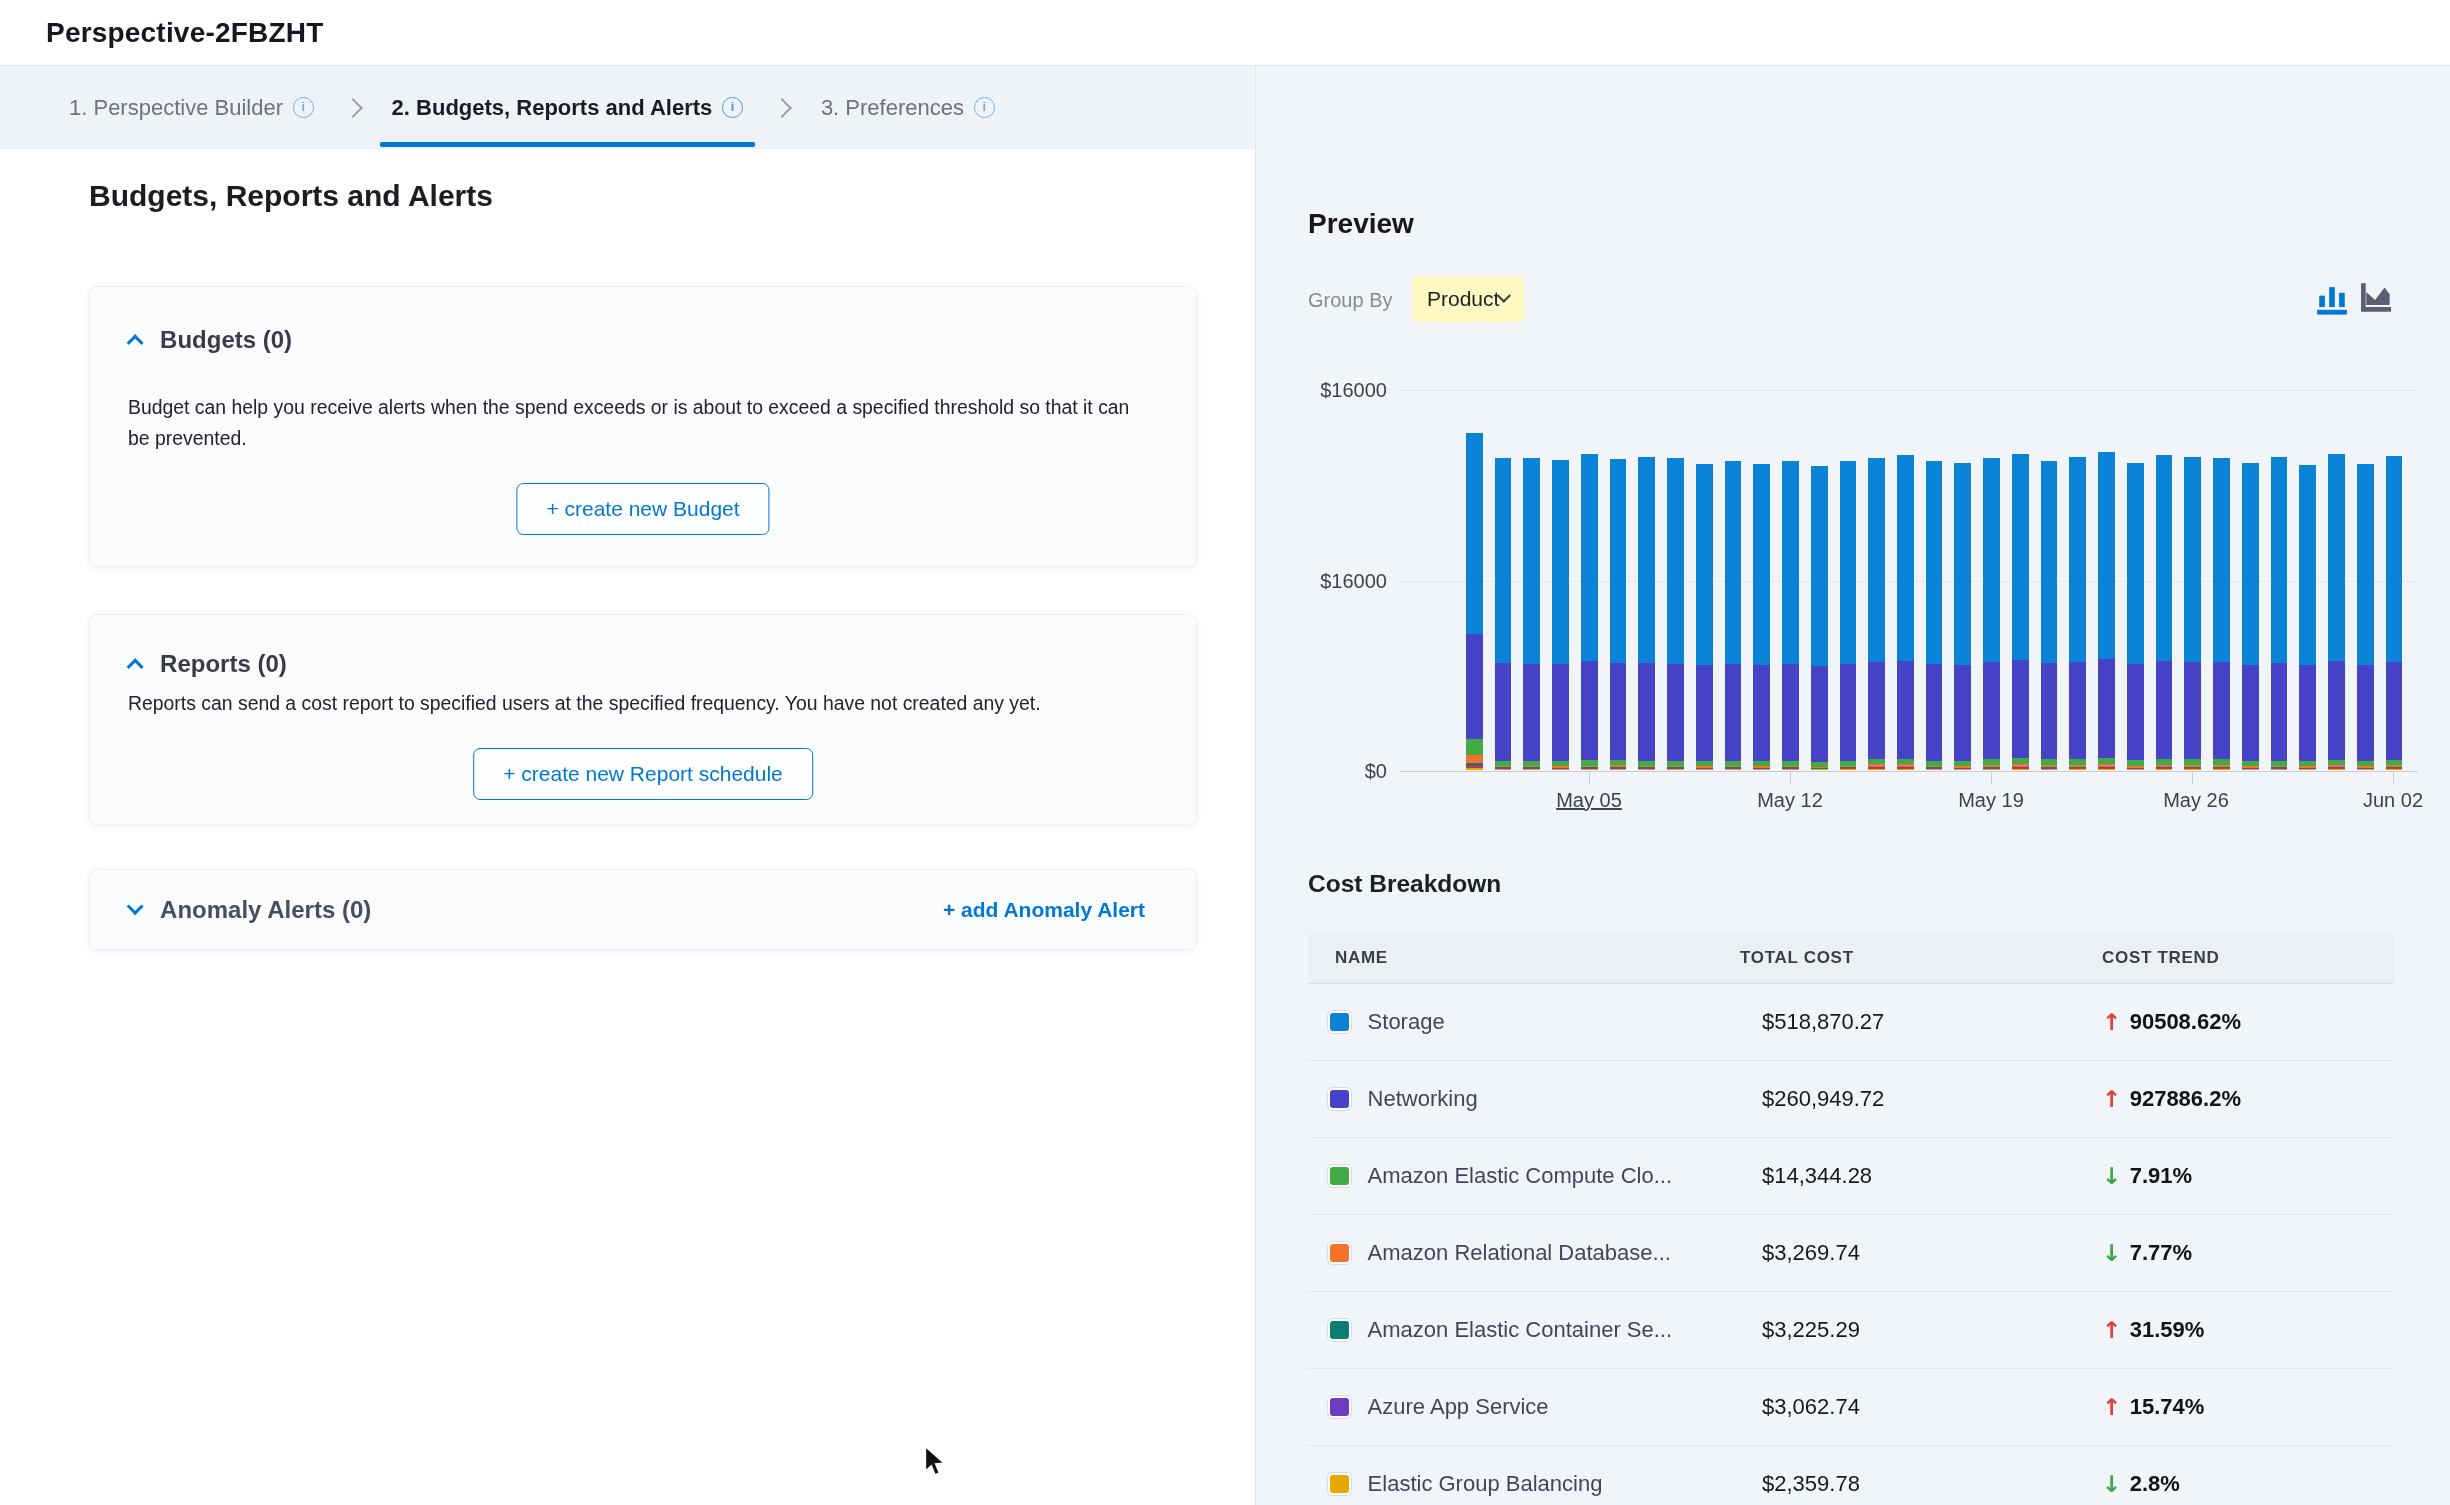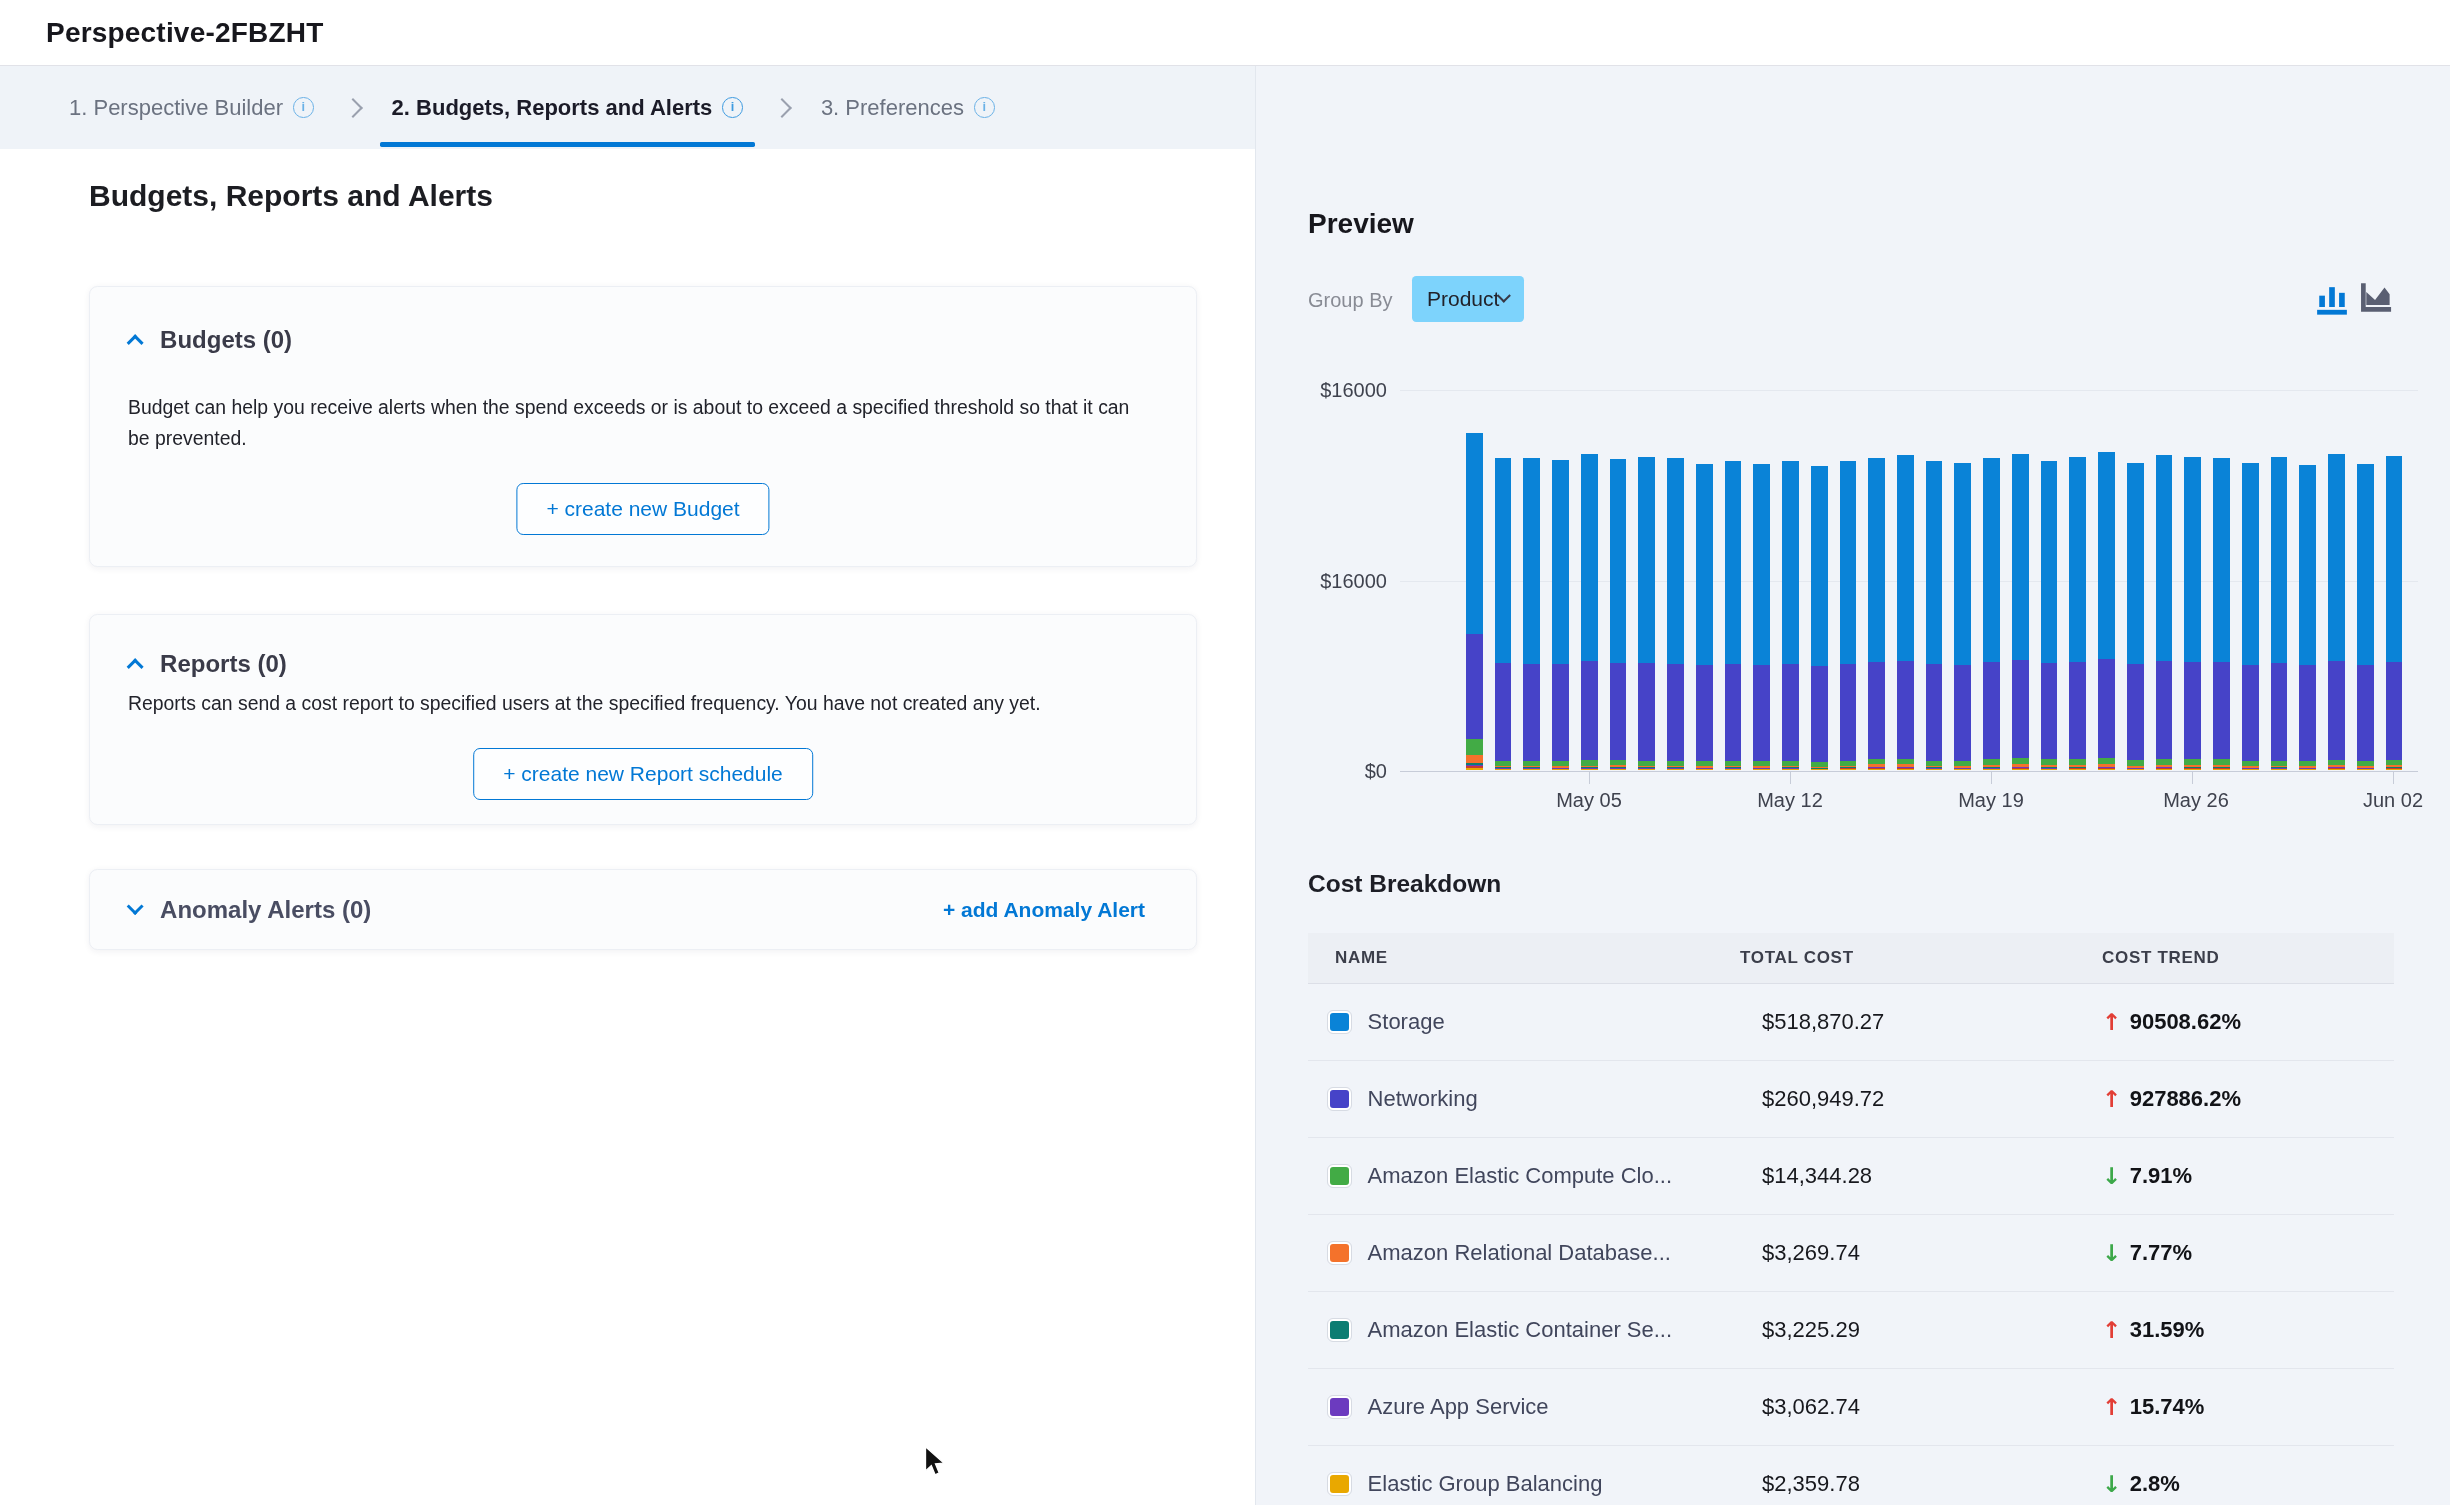--- a/index.html
+++ b/index.html
@@ -35,21 +35,21 @@
   .collapse .chev{width:9.3px;height:9.3px;border-width:3px;}
   .card-desc{position:absolute;left:38px;font-size:19.4px;line-height:31px;color:#22232b;}
   .btn-outline{position:absolute;left:50%;transform:translateX(-50%);height:52px;border:1.7px solid #0278d5;border-radius:6.8px;background:#fdfeff;color:#0278d5;font-size:21px;font-family:inherit;cursor:pointer;padding:0 29px;white-space:nowrap;}
   .anomaly-link{position:absolute;right:51px;top:50%;transform:translateY(-50%);color:#0278d5;font-size:21px;font-weight:600;cursor:pointer;}
   .card-anomaly .card-titlerow{top:50%;transform:translateY(-50%);}
   .card-anomaly .card-title{color:#494d62;}
   
   .preview-panel{position:absolute;left:1255px;top:66px;width:1195px;height:1440px;background:#f1f4f9;border-left:0.8px solid #e2e7ee;box-sizing:border-box;}
   .preview-heading{position:absolute;left:52px;top:142px;font-size:28px;font-weight:700;color:#17171d;}
   .groupby-label{position:absolute;left:52px;top:223px;font-size:20px;color:#888b94;}
-  .groupby-chip{position:absolute;left:156px;top:210px;height:46px;background:#7dd3fc;border-radius:4.2px;display:flex;align-items:center;gap:0;padding:0 15px;cursor:pointer;}
+  .groupby-chip{position:absolute;left:156px;top:210px;height:46px;background:#fef9c3;border-radius:4.2px;display:flex;align-items:center;gap:0;padding:0 15px;cursor:pointer;}
   .groupby-chip .val{font-size:21px;color:#21222a;font-weight:500;}
   .groupby-chip .chev{width:7.6px;height:7.6px;border-width:2.1px;color:#383946;margin-top:-3.4px;}
   .charttype{position:absolute;top:213px;width:35px;height:39px;cursor:pointer;display:flex;align-items:center;justify-content:center;}
   .charttype.bars{left:1058px;}
   .charttype.area{left:1103px;}
   
   .gridline{position:absolute;left:144px;width:1018px;height:0.8px;background:#e4e8ef;}
   .gridline.zero{background:#c7ccd8;}
   .ylab{position:absolute;left:25px;width:106px;text-align:right;font-size:20px;color:#3f424e;transform:translateY(-50%);}
   .plot{position:absolute;left:210px;top:324px;width:936px;height:380px;display:flex;gap:12px;align-items:flex-end;}
@@ -498,21 +498,21 @@
         <div style="height: 5.2px; background: rgb(66, 171, 69);"></div>
         <div style="height: 1.6px; background: rgb(244, 114, 43);"></div>
         <div style="height: 0.7px; background: rgb(11, 125, 114);"></div>
         <div style="height: 0.5px; background: rgb(108, 59, 191);"></div>
         <div style="height: 0.7px; background: rgb(201, 58, 48);"></div>
         <div style="height: 1.1px; background: rgb(233, 168, 0);"></div>
       </div>
     </div>
   <div>
       <div class="tickmark" style="left: 333px;"></div>
-      <div class="ticklabel" style="left: 333px;">May 05</div>
+      <div class="ticklabel" style="left: 333px; text-decoration: underline;">May 05</div>
       <div class="tickmark" style="left: 534px;"></div>
       <div class="ticklabel" style="left: 534px;">May 12</div>
       <div class="tickmark" style="left: 735px;"></div>
       <div class="ticklabel" style="left: 735px;">May 19</div>
       <div class="tickmark" style="left: 936px;"></div>
       <div class="ticklabel" style="left: 916px; margin-left: 24px;">May 26</div>
       <div class="tickmark" style="left: 1137px;"></div>
       <div class="ticklabel" style="left: 1137px;">Jun 02</div>
     </div>
 

